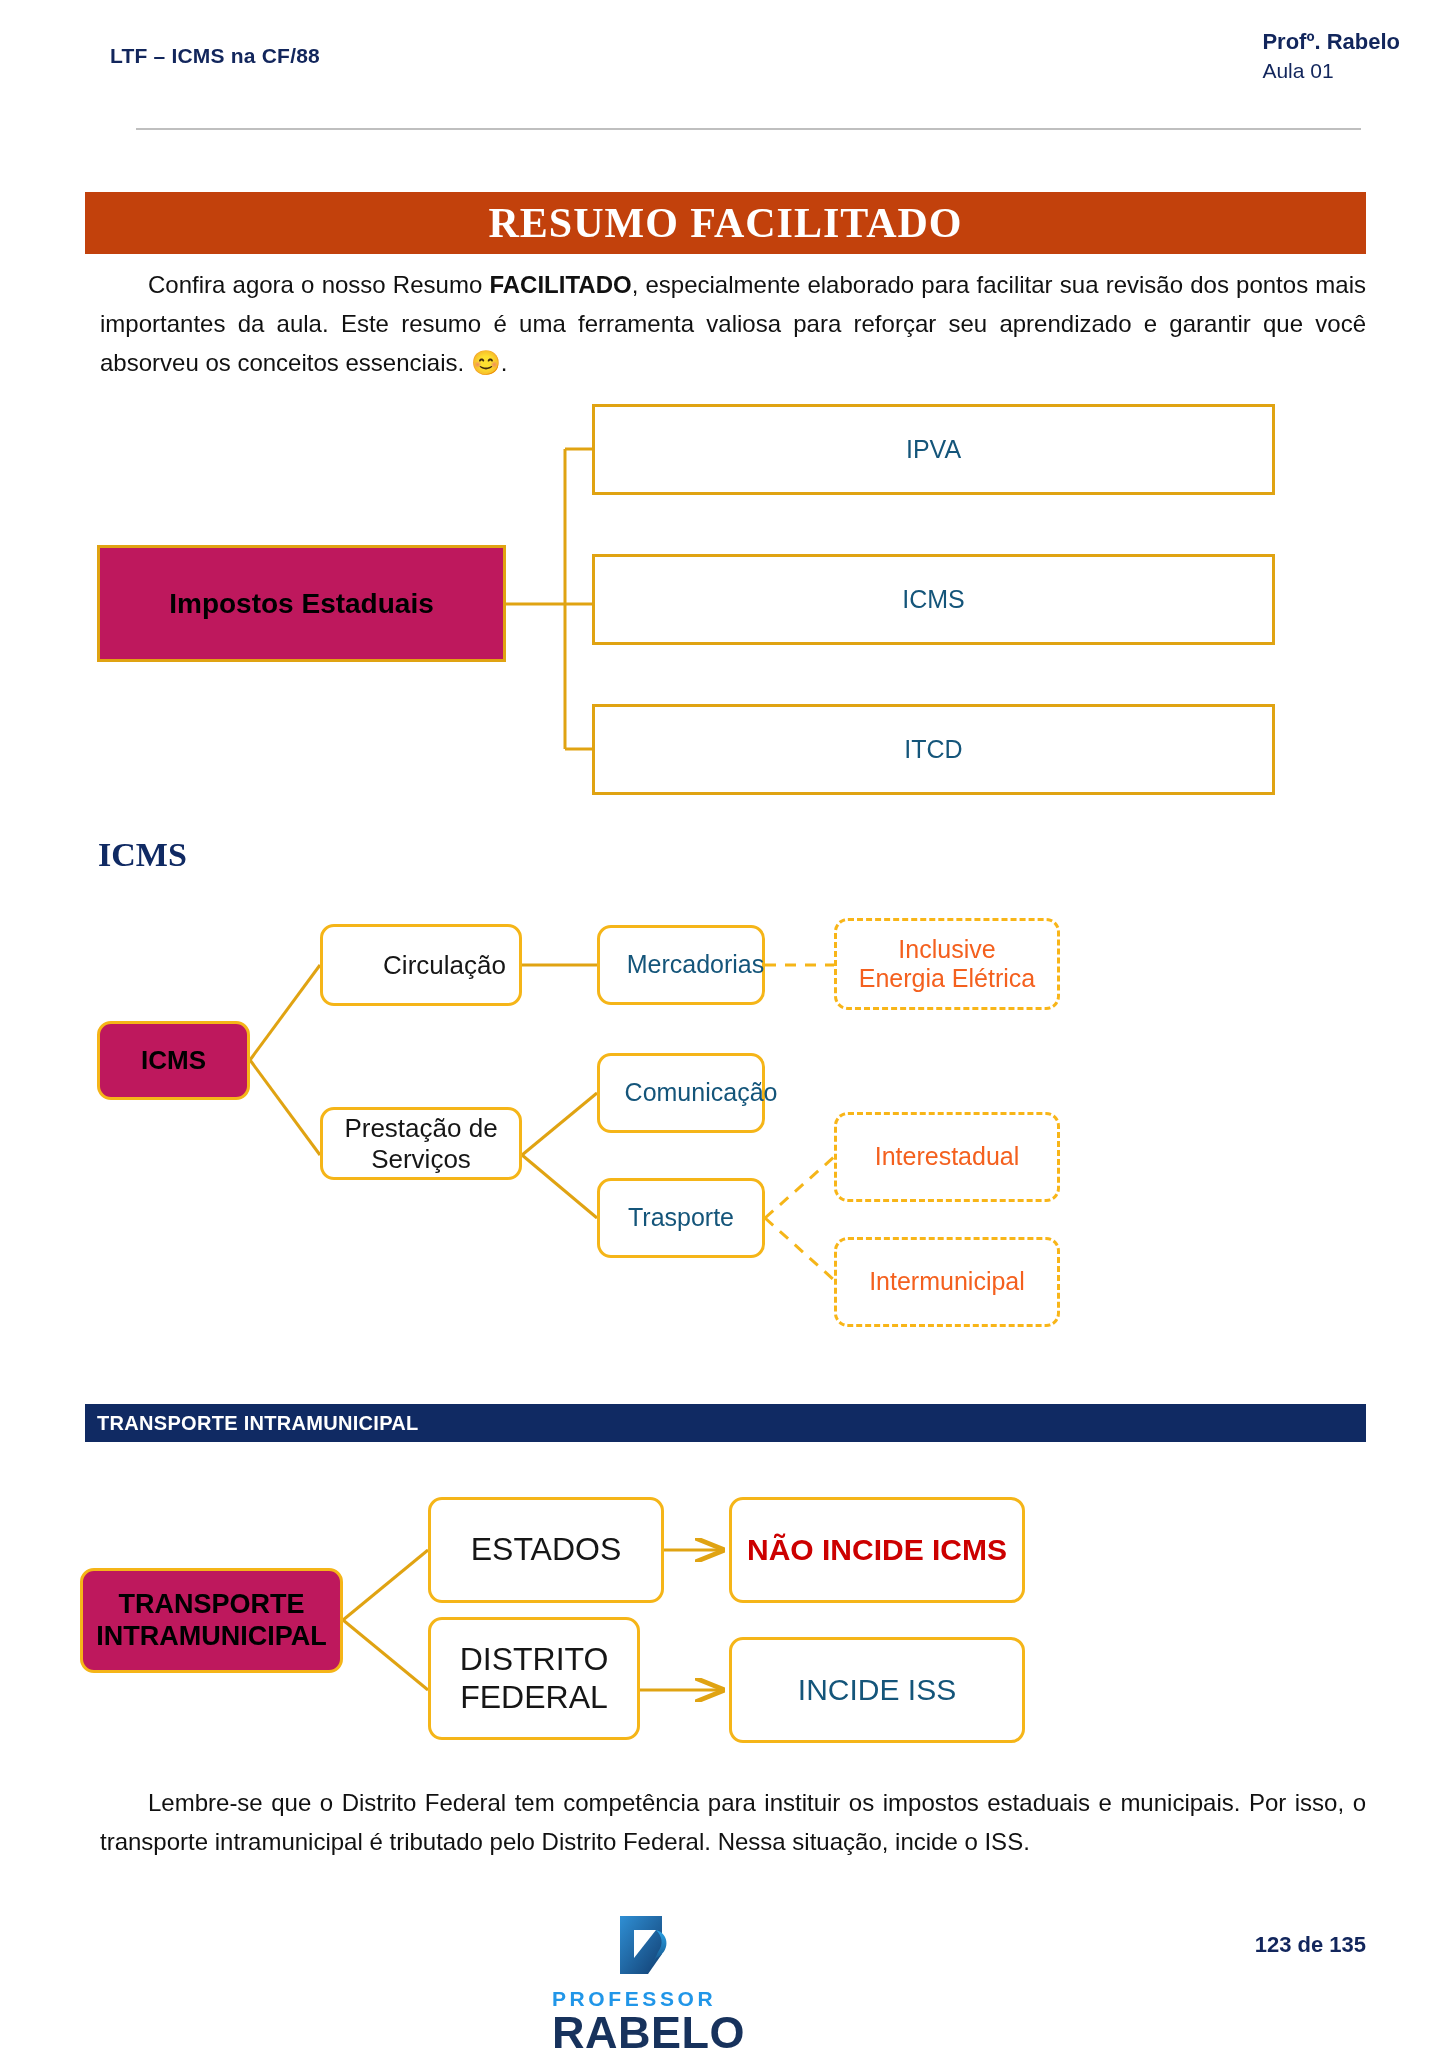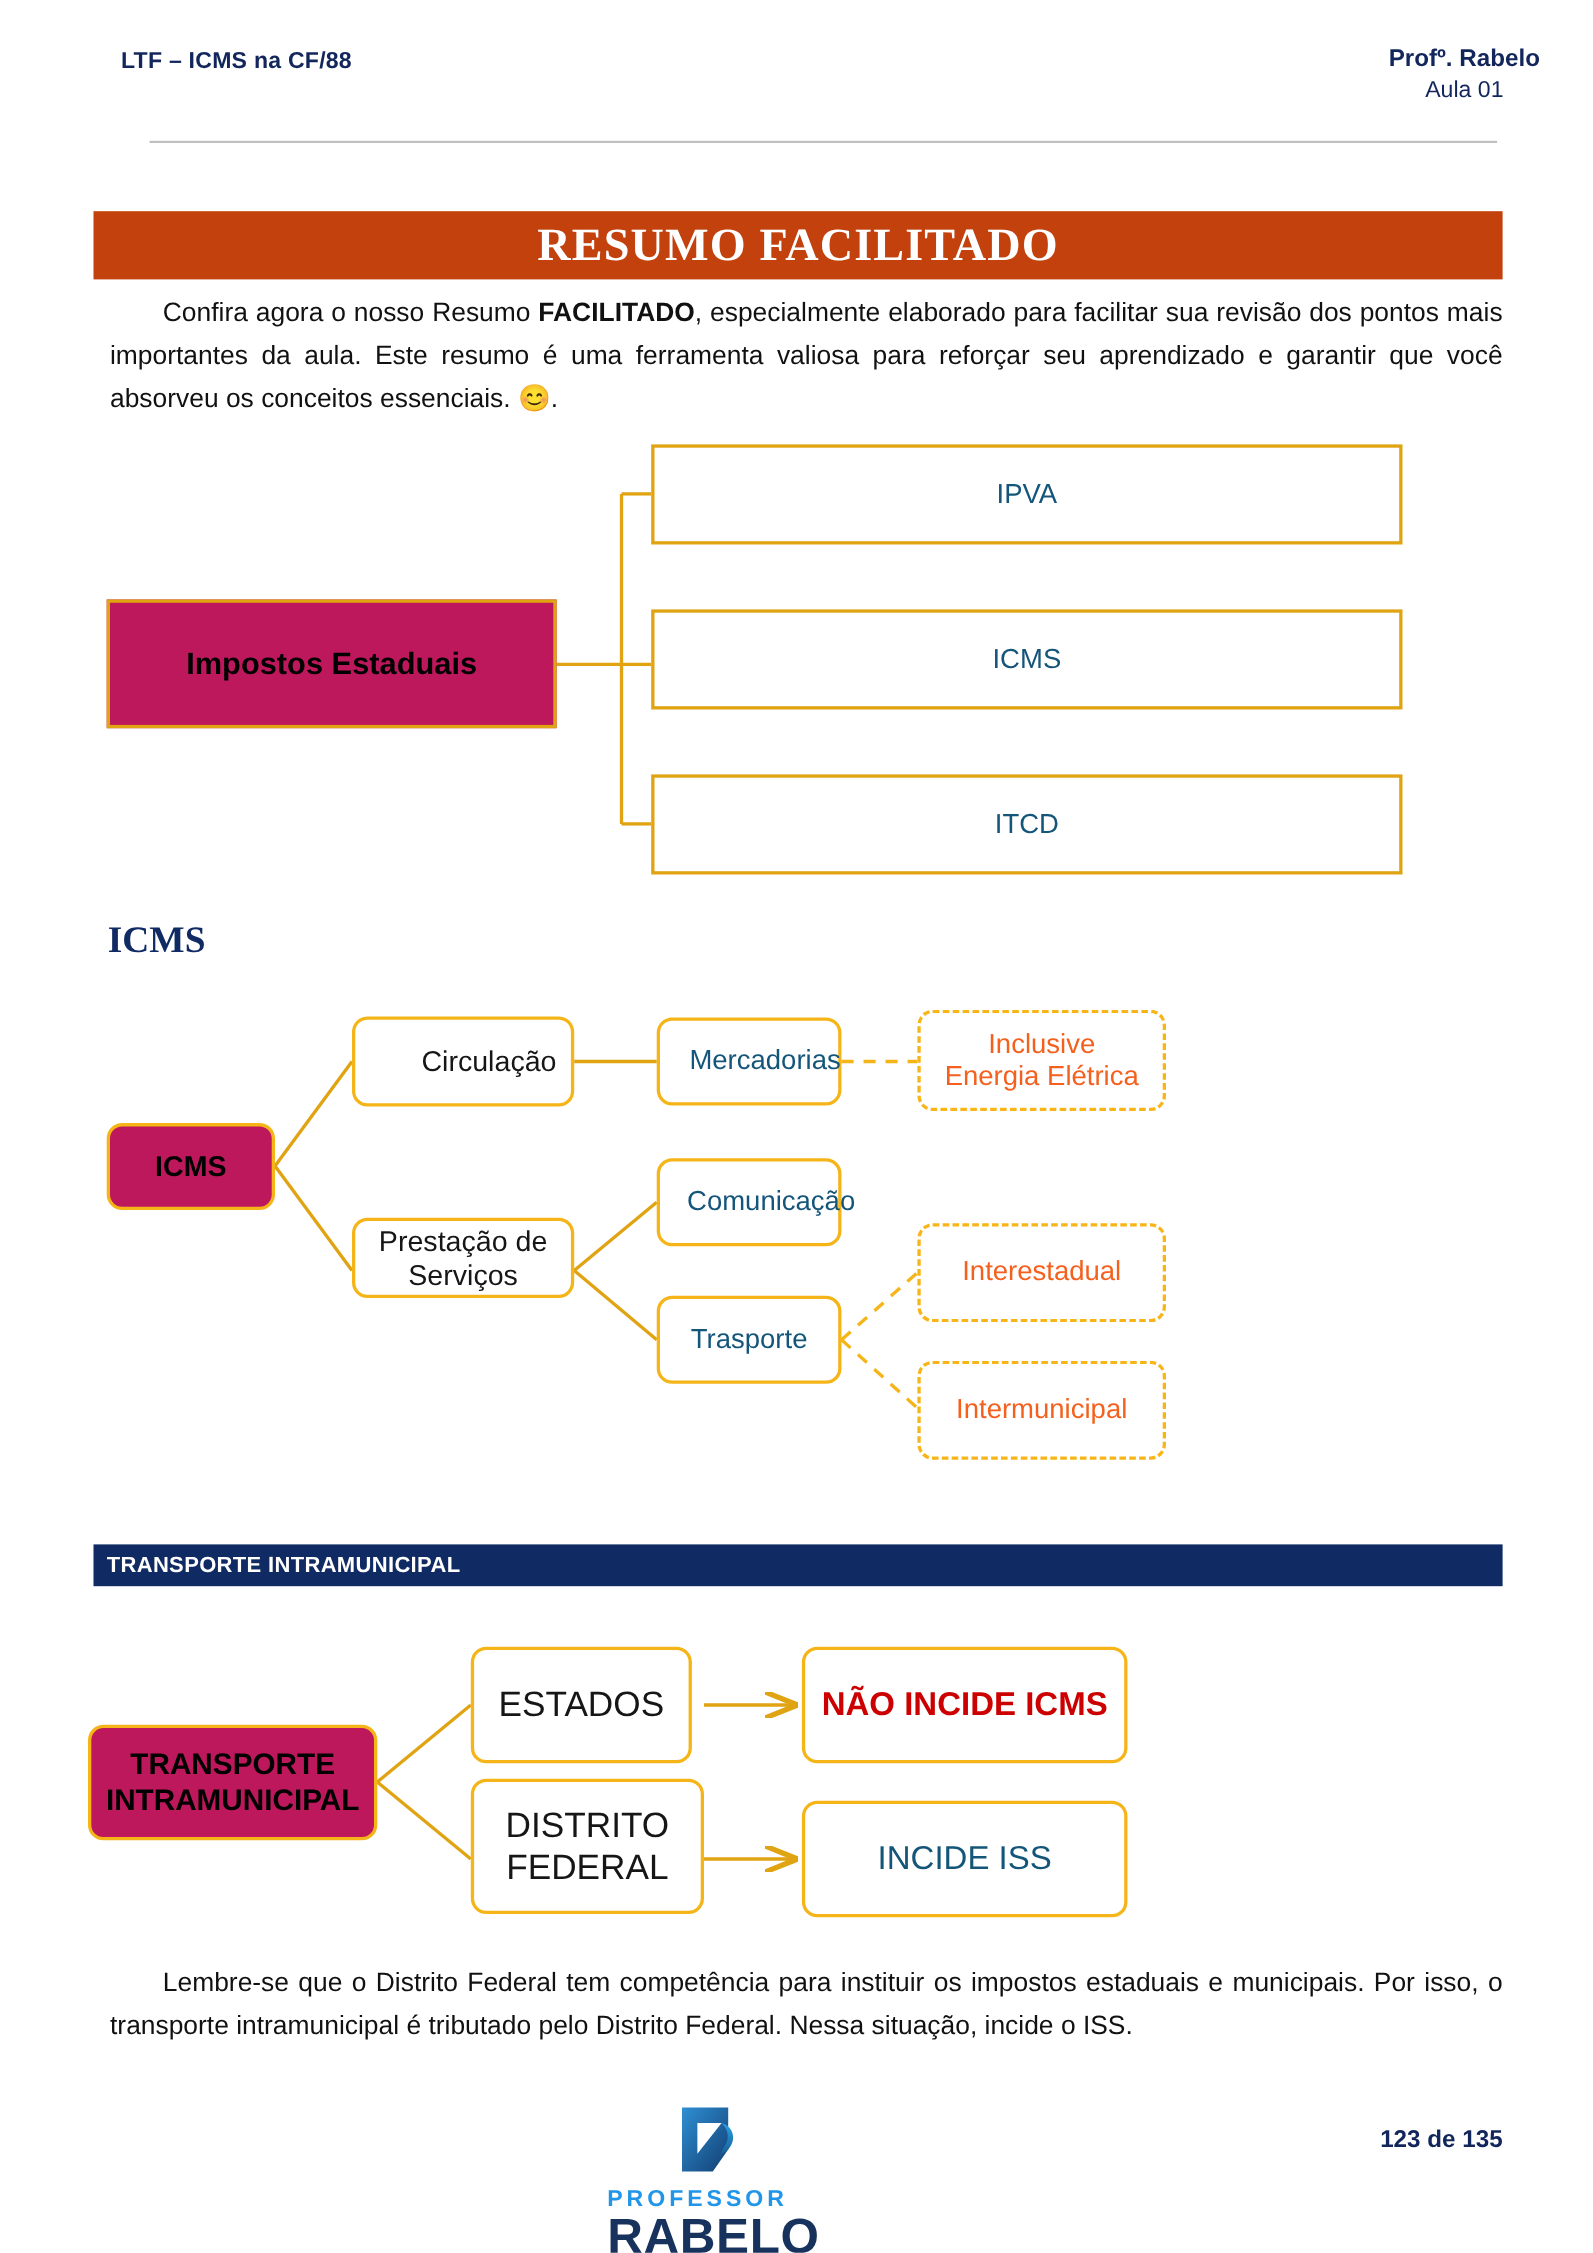--- a/index.html
+++ b/index.html
@@ -29,22 +29,22 @@
     left: 0;
     top: 18px;
     font-size: 21px;
     font-weight: bold;
     color: #12265c;
     letter-spacing: .2px;
   }
   .hdr-right {
     position: absolute;
     right: 0;
-    top: 12px;
-    text-align: center;
+    top: 1px;
+    text-align: left;
     line-height: 1.35;
   }
   .hdr-prof {
     font-size: 22px;
     font-weight: bold;
     color: #12265c;
   }
   .hdr-aula {
     font-size: 21px;
     color: #12265c;
@@ -302,21 +302,21 @@
   <path d="M 640 1550 L 722 1550" stroke="#e0a312" stroke-width="3" fill="none" marker-end="url(#arrow-amber)"></path>
 
   <path d="M 640 1690 L 722 1690" stroke="#e0a312" stroke-width="3" fill="none" marker-end="url(#arrow-amber)"></path>
 </svg>
 
 <div class="dbox rd cream" style="left:80px; top:1568px; width:263px; height:105px; font-size:27px; font-weight:bold; white-space:pre-line;">
   <span>TRANSPORTE
 INTRAMUNICIPAL</span>
 </div>
 
-<div class="dbox rd white" style="left:428px; top:1497px; width:201px; height:106px; font-size:32px;">
+<div class="dbox rd white" style="left:428px; top:1497px; width:236px; height:106px; font-size:32px;">
   <span class="t-black">ESTADOS</span>
 </div>
 
 <div class="dbox rd white" style="left:428px; top:1617px; width:212px; height:123px; font-size:32px; white-space:pre-line;">
   <span class="t-black">DISTRITO
 FEDERAL</span>
 </div>
 
 <div class="dbox rd white" style="left:729px; top:1497px; width:296px; height:106px; font-size:30px; font-weight:bold;">
   <span class="t-red">NÃO INCIDE ICMS</span>

